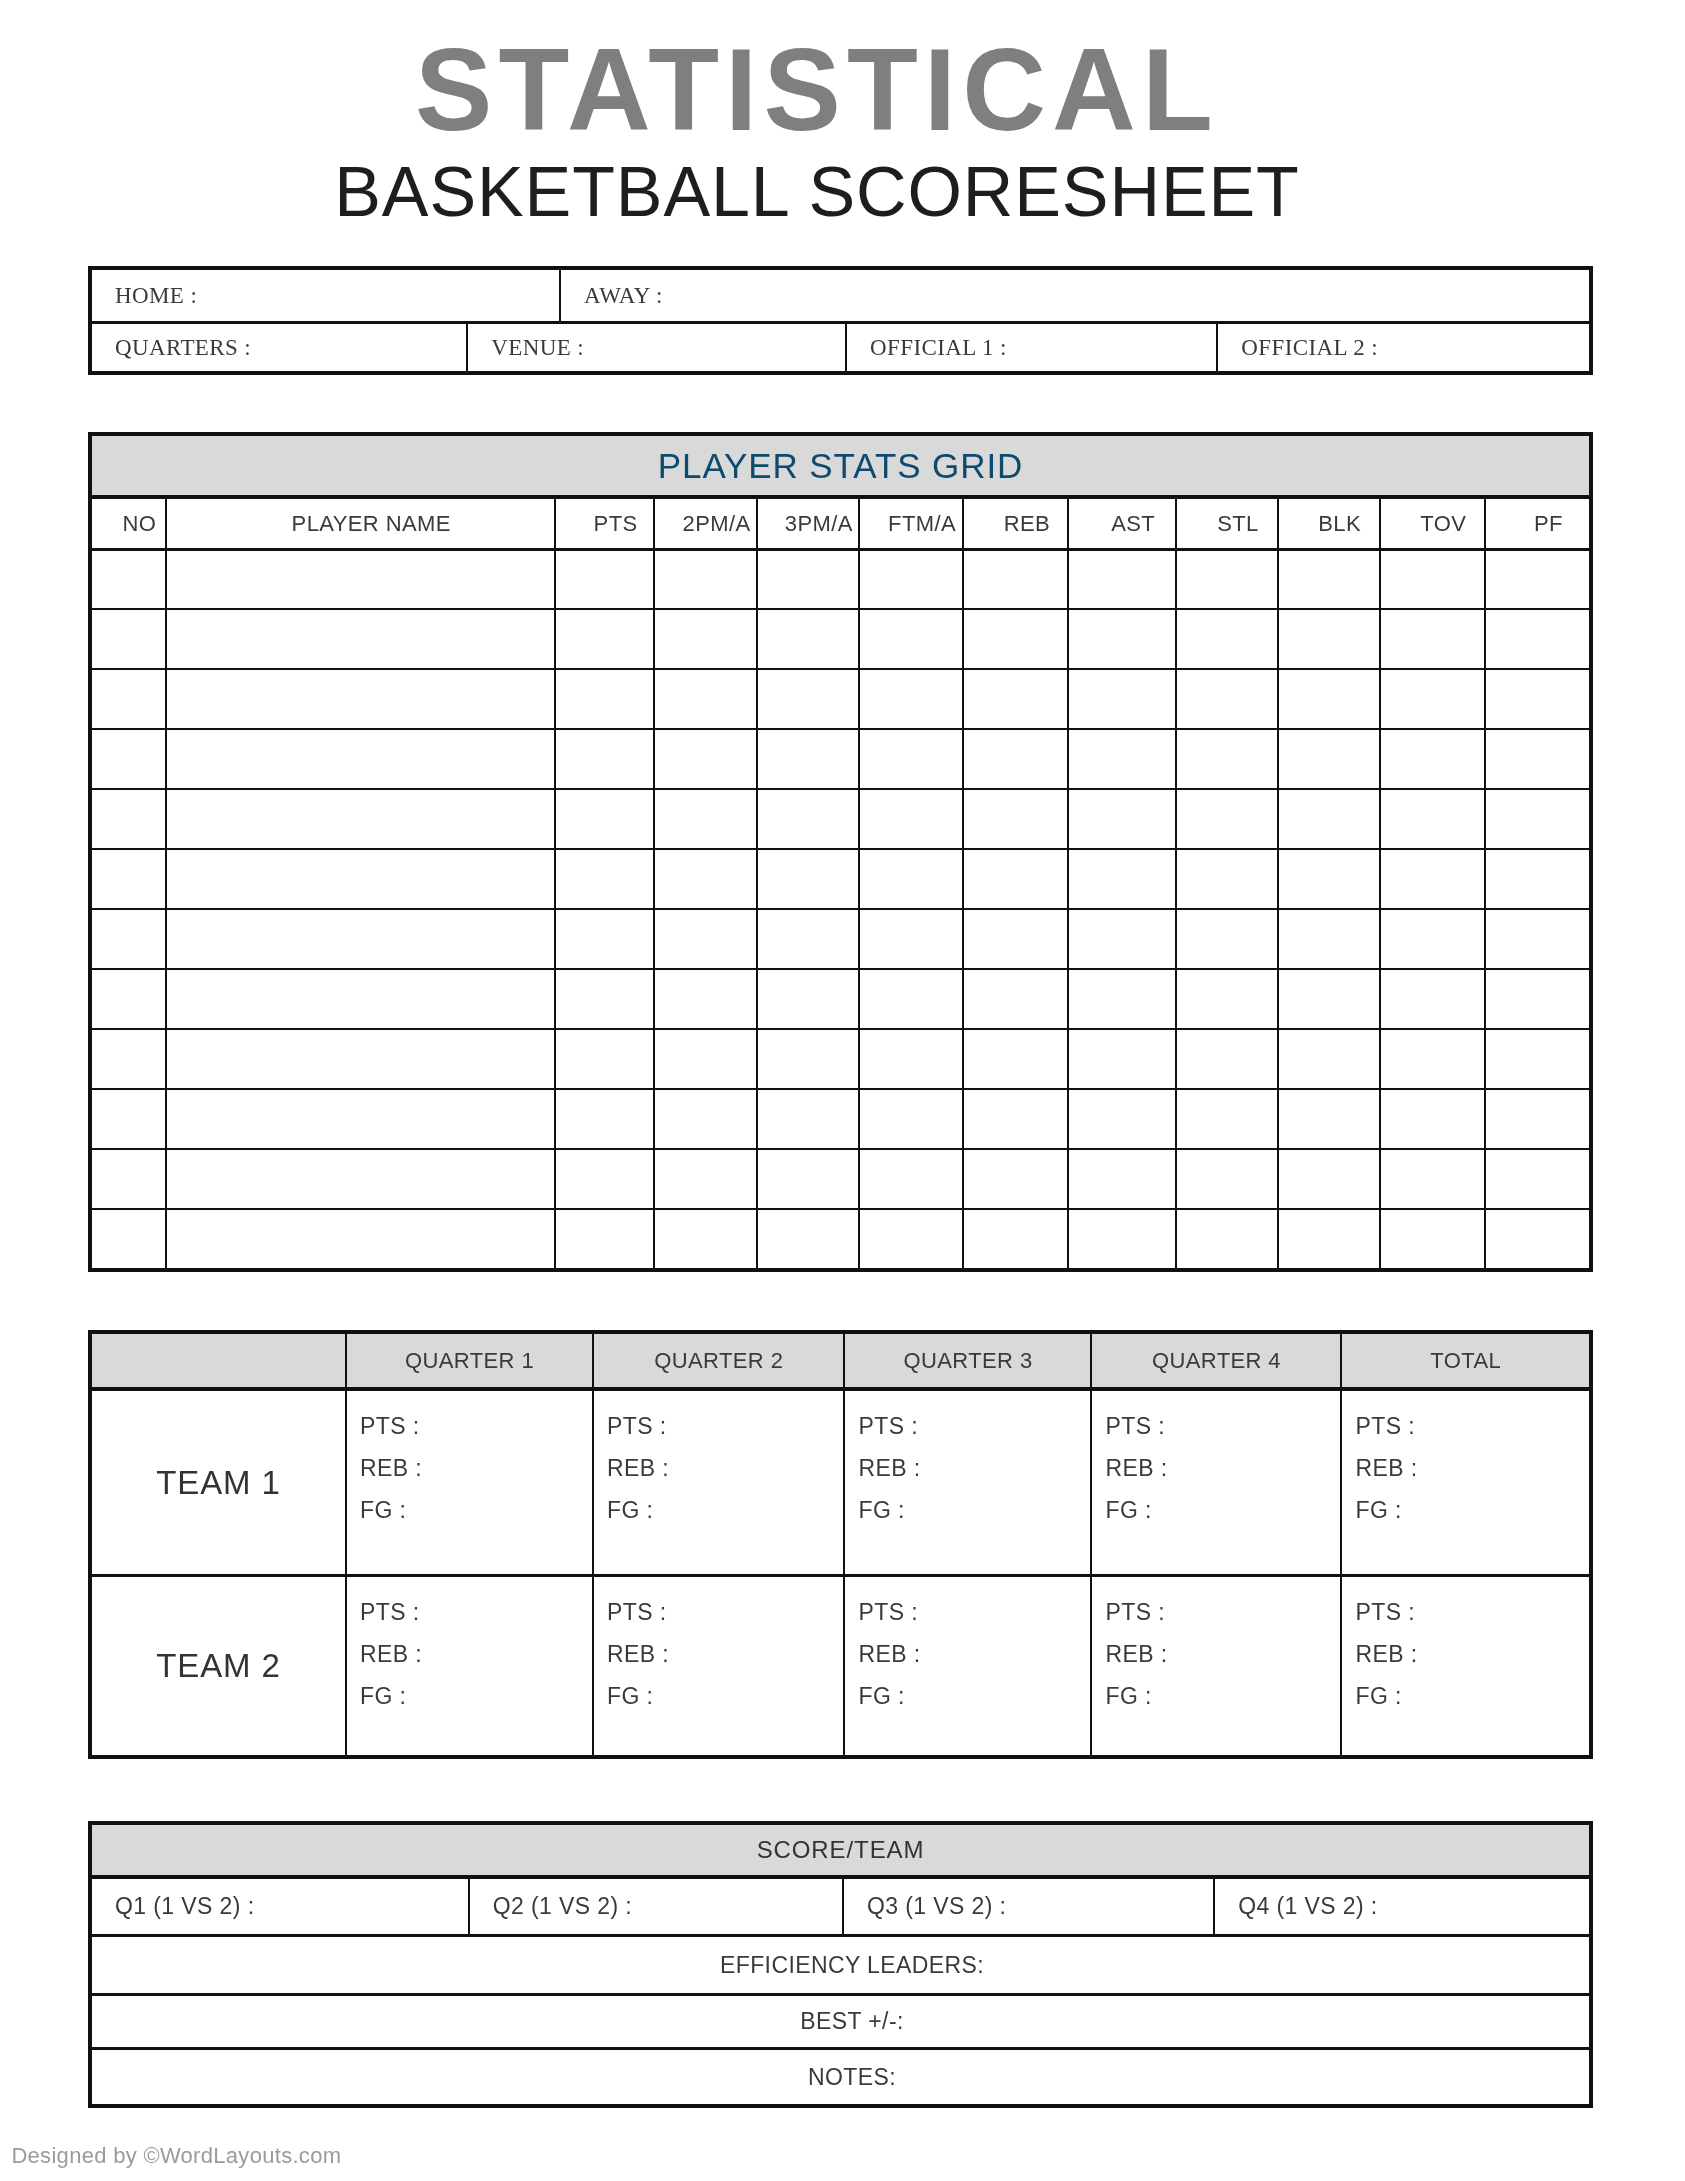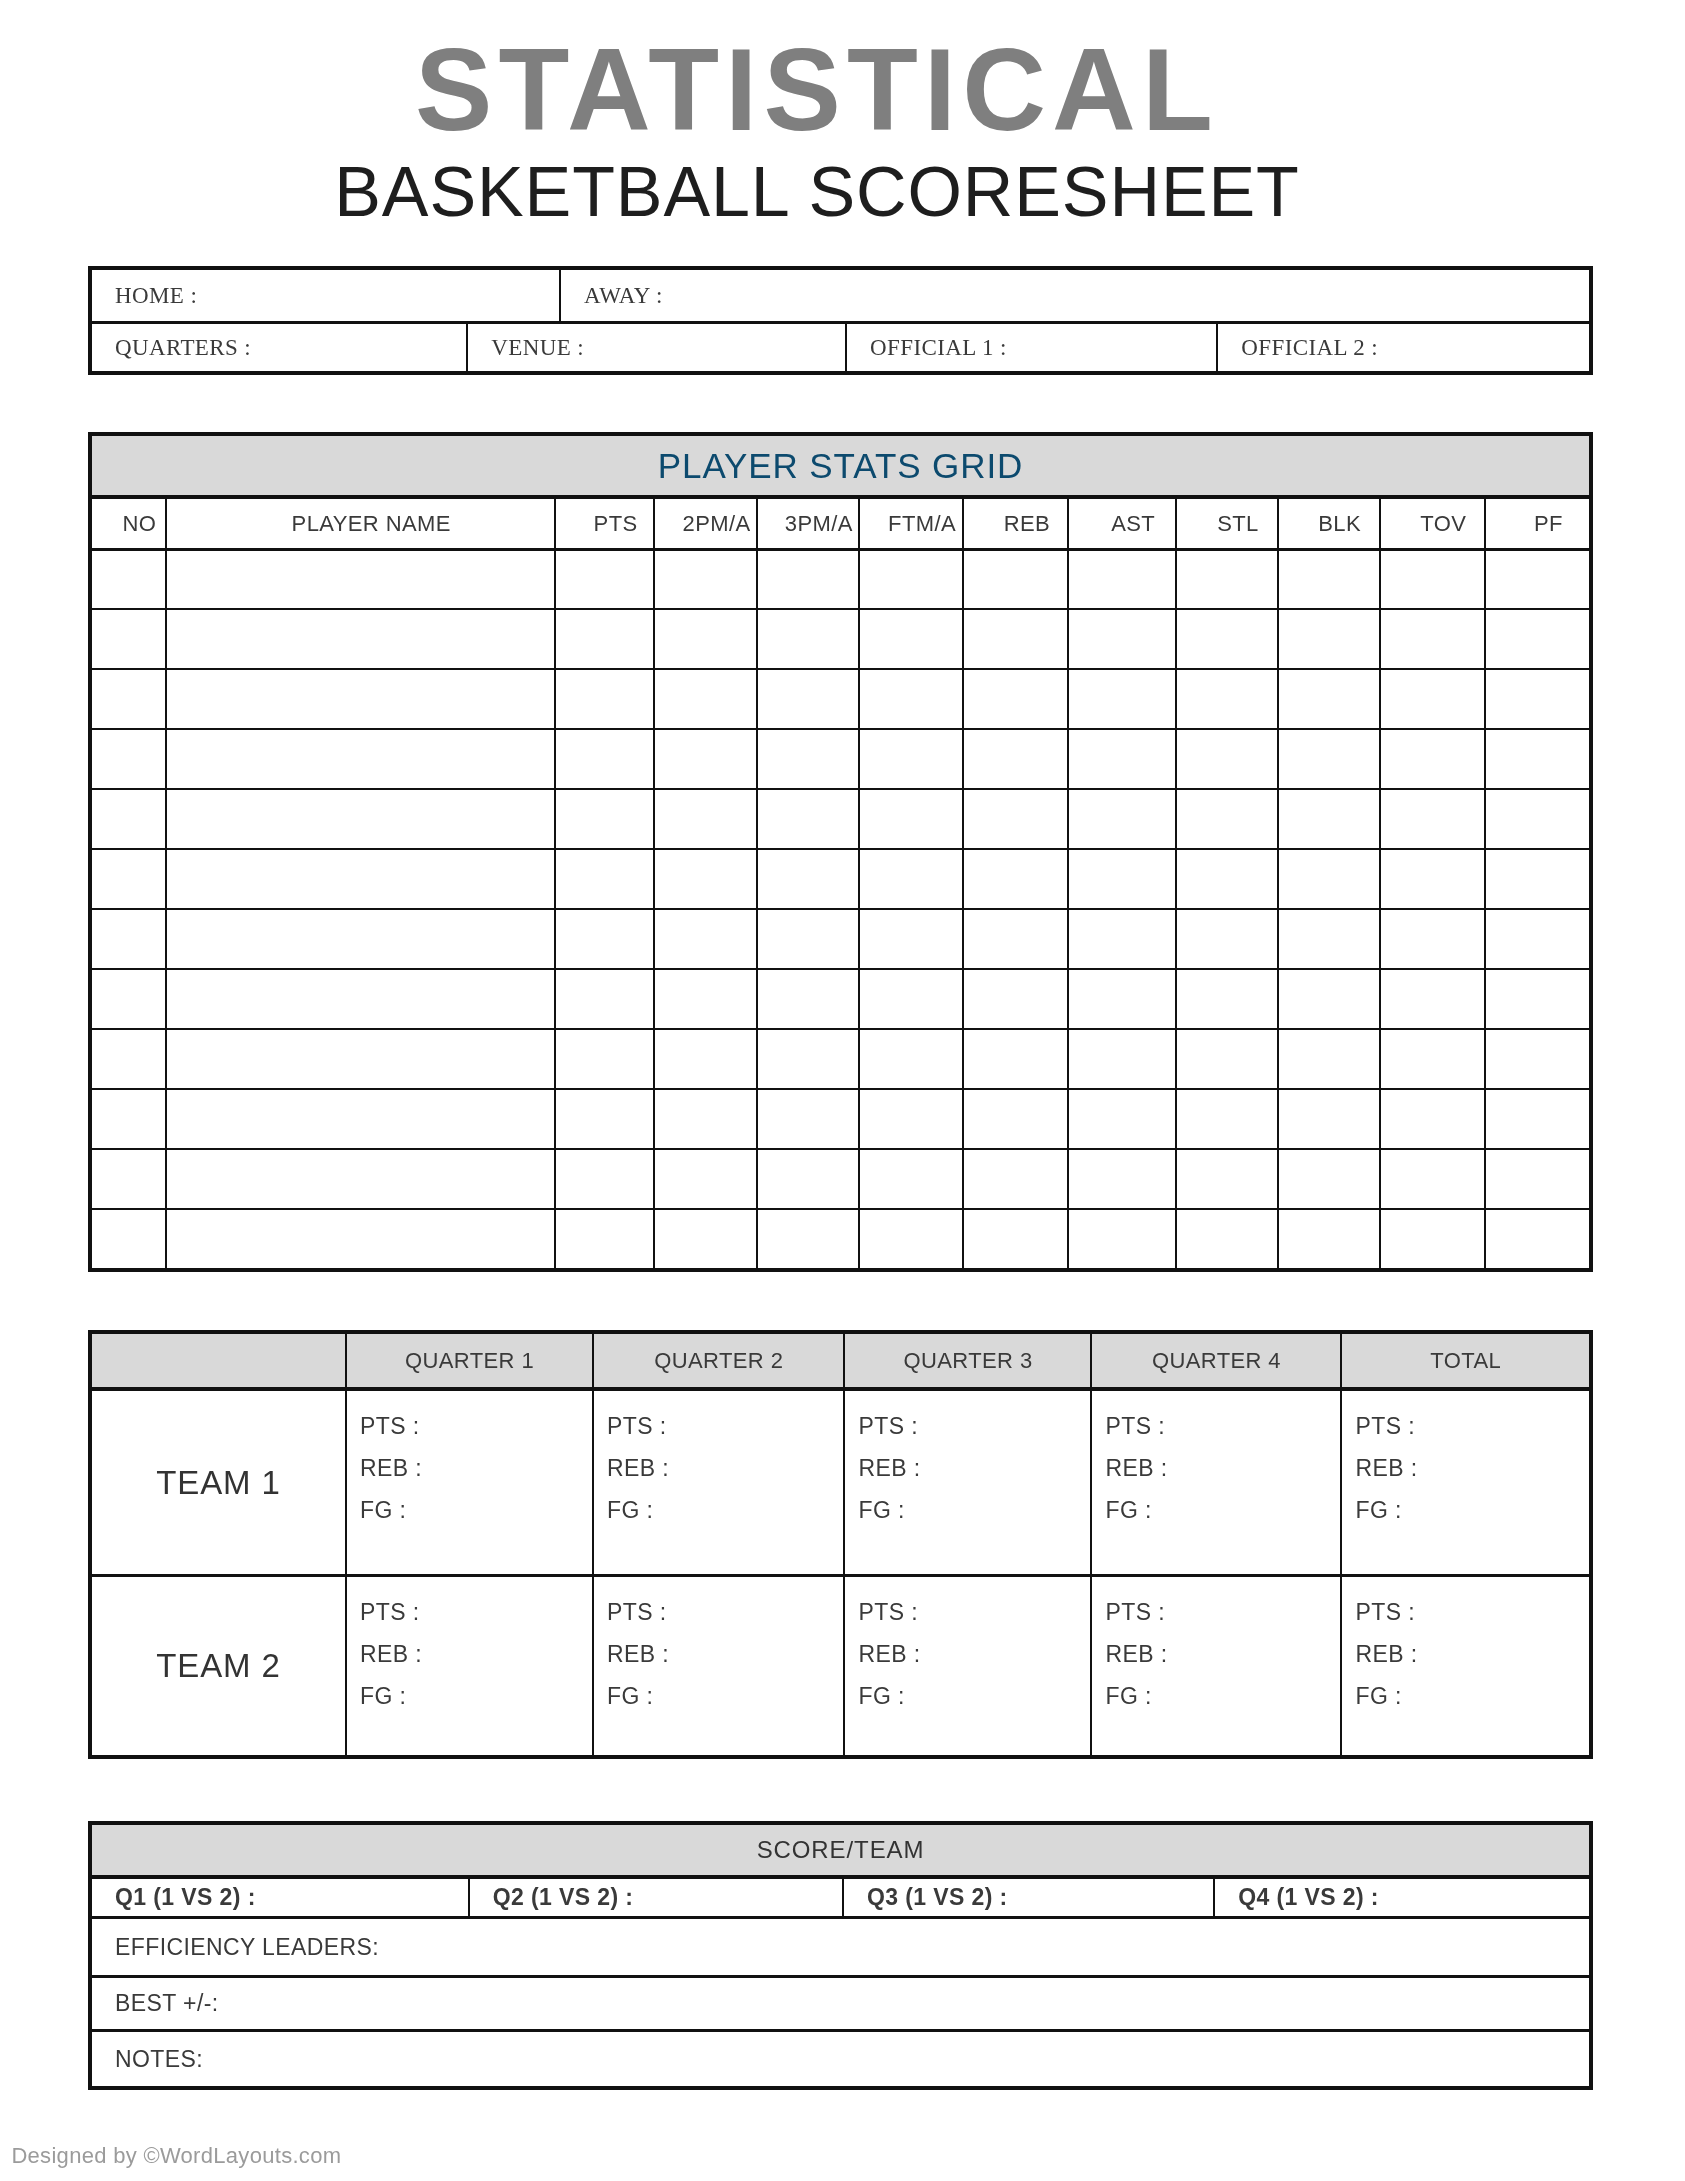--- a/index.html
+++ b/index.html
@@ -72,26 +72,26 @@
   .q-cols > :nth-child(5){width:16.7%;}
   .q-cols > :nth-child(6){width:16.6%;}
   .team-row{height:183px;}
   .team-row.second{height:181px;border-top:3.5px solid var(--border);}
   .team-name-cell{justify-content:center;font-size:33px;letter-spacing:0.9px;color:#333;}
   .team-stat-cell{flex-direction:column;align-items:flex-start;justify-content:flex-start;padding:14px 0 0 13px;}
   .team-stat-cell .stat-line{font-size:23px;height:42px;line-height:42px;letter-spacing:0.4px;}
   
   .score-table{top:1821px;}
   .score-titlebar{height:54px;font-size:24px;color:#333;}
-  .score-qrow{height:40px;border-bottom:3.5px solid var(--border);font-weight:bold;}
+  .score-qrow{height:58px;border-bottom:3.5px solid var(--border);}
   .score-qrow > :nth-child(1){width:25.1%;}
   .score-qrow > :nth-child(2){width:25.0%;}
   .score-qrow > :nth-child(3){width:24.8%;}
   .score-qrow > :nth-child(4){width:25.1%;}
-  .score-line{height:59px;border-bottom:3.5px solid var(--border);display:flex;align-items:center;padding-left:23px;font-size:23px;letter-spacing:0.4px;}
+  .score-line{height:59px;border-bottom:3.5px solid var(--border);display:flex;align-items:center;padding-left:23px;font-size:23px;letter-spacing:0.4px;justify-content:center;}
   .score-line.last{height:54px;border-bottom:none;}
   .score-line.best{height:54px;}
   
   .footer-credit{
     position:absolute;left:11.4px;top:2143px;font-size:22px;color:var(--footer-text);
     letter-spacing:0.3px;
   }
 </style>
 </head>
 <body>

